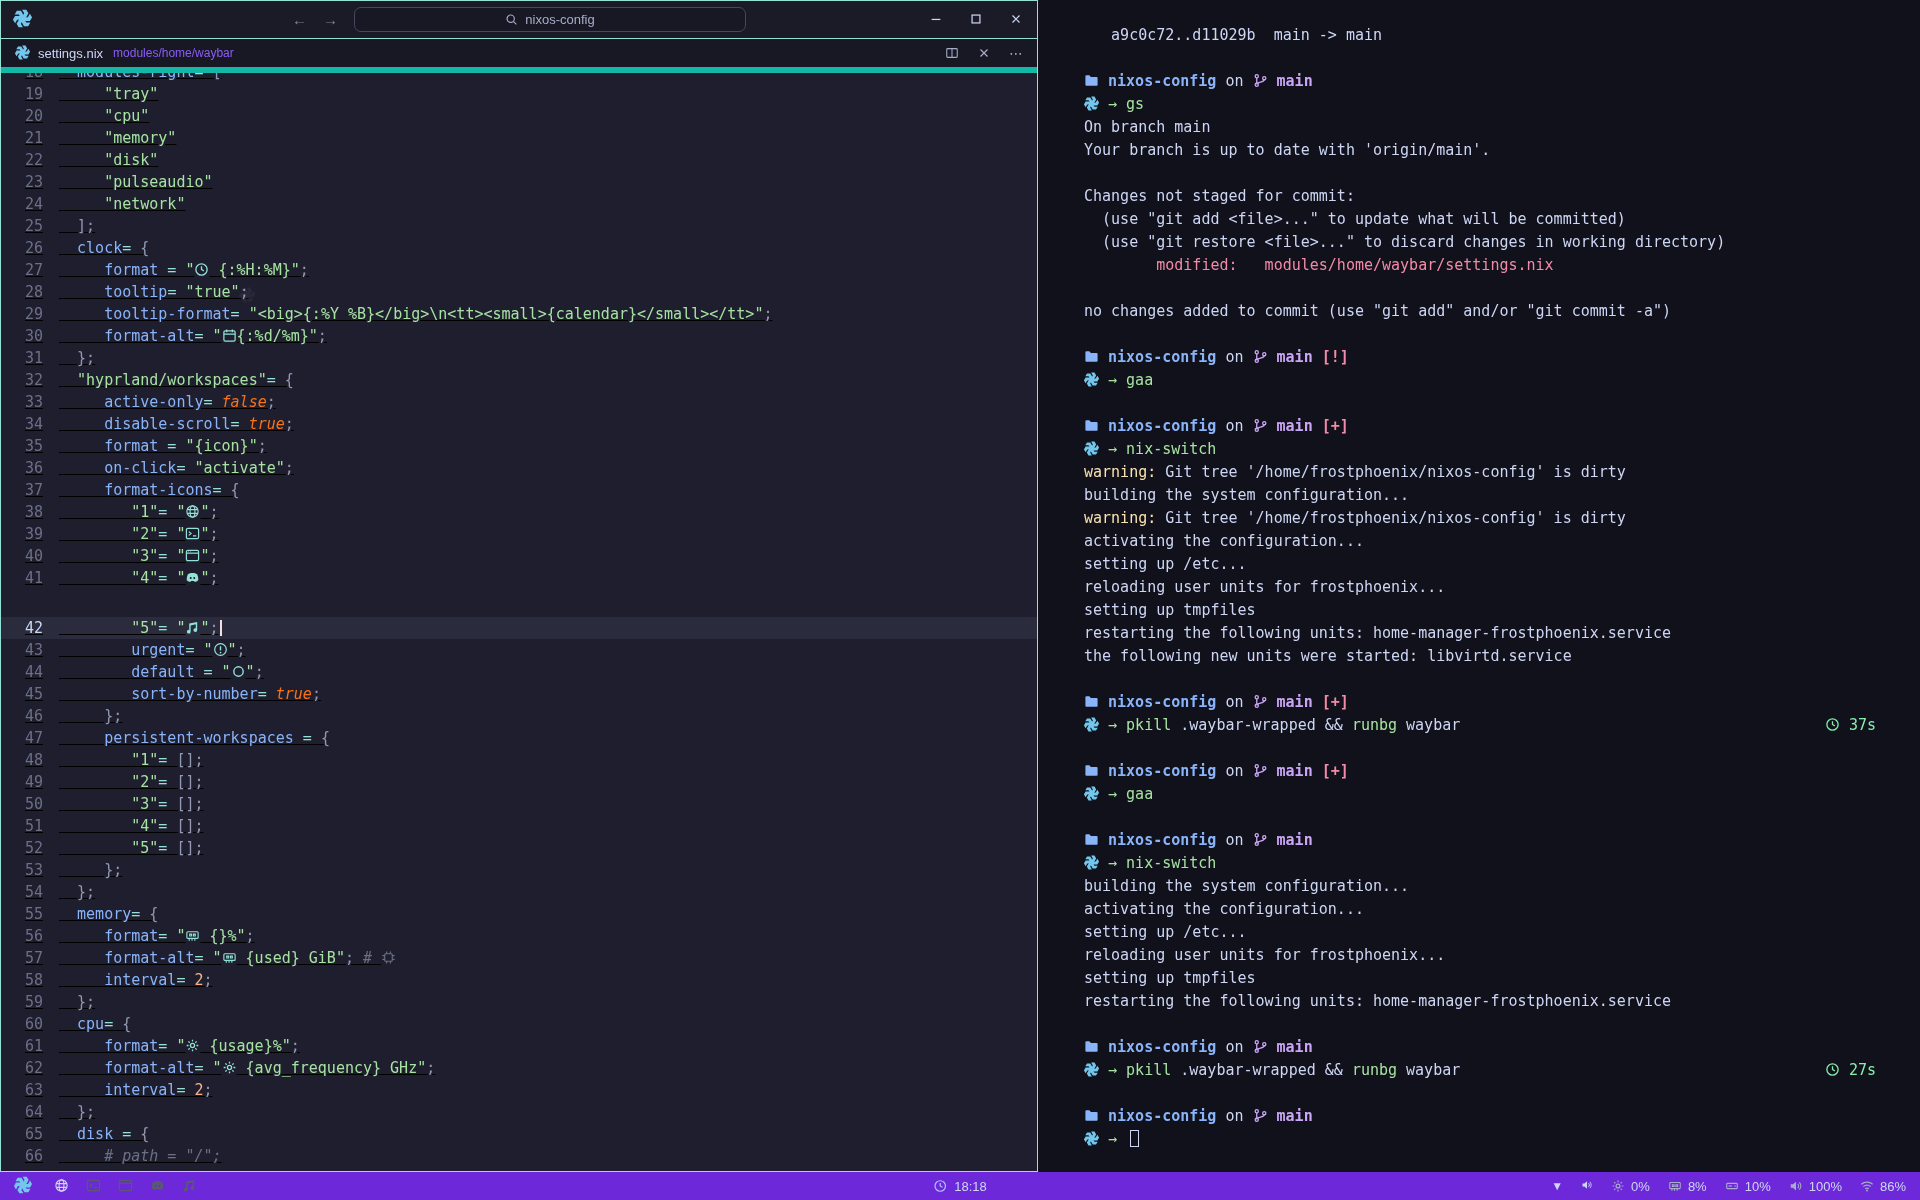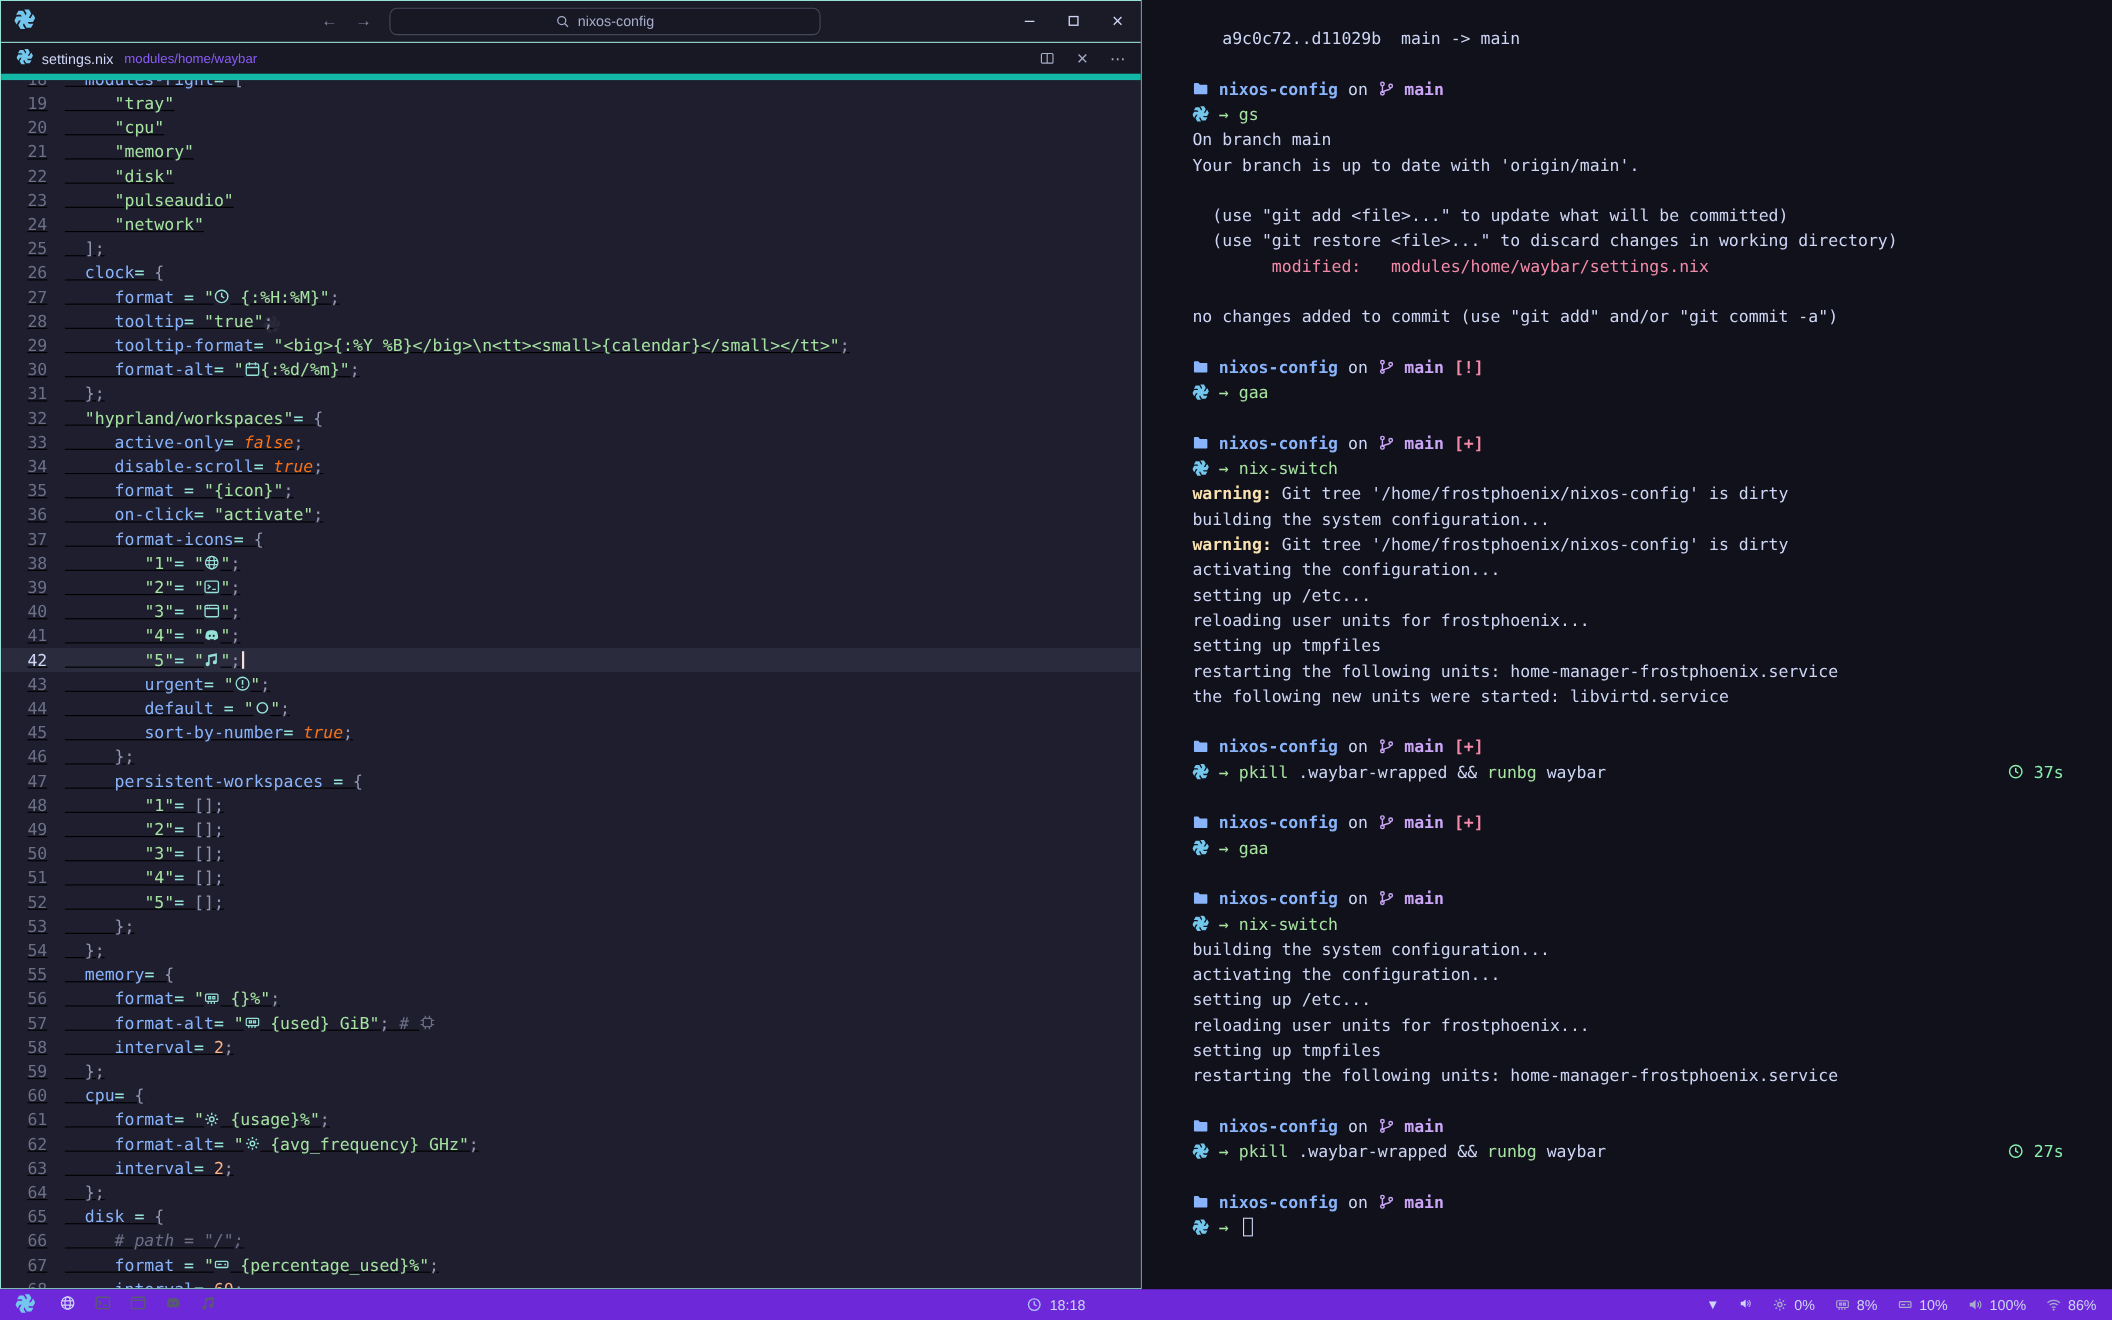--- a/index.html
+++ b/index.html
@@ -31,21 +31,21 @@
   .tab-actions { margin-left:auto; display:flex; gap:18px; align-items:center; }
   .ta { color:#a6adc8; font-size:14px; }
 
   .editor-body { flex:1; position:relative; overflow:hidden; background:#1e1e2e;text-decoration:underline; }
   .watermark { position:absolute; left:50%; top:45%; transform:translate(-50%,-50%);
     width:560px; height:560px; color:#cdd6f4; opacity:0.055; }
   .watermark svg { width:560px; height:560px; }
   .code { position:relative; margin-top:-12px;
     font-family:"DejaVu Sans Mono","Liberation Mono",monospace; font-size:15px; }
   .line { display:flex; height:22px; line-height:22px; white-space:pre; }
-  .line.active { background:#2a2b3d; }
+  .line.active { background:#2a2b3d;margin-top:28px; }
   .gutter { flex:none; width:58px; padding-right:16px; text-align:right; color:#6c7086; }
   .line.active .gutter { color:#cdd6f4; }
   .ltext { flex:1; }
   .caret { display:inline-block; width:2px; height:16px; background:#f5e0dc;
     vertical-align:-3px; margin-left:1px; }
 
   
   .seg-txt  { color:#cdd6f4; }
   .seg-prop { color:#89b4fa; }
   .seg-op   { color:#94e2d5; }
@@ -63,21 +63,21 @@
   .tline { height:23px; line-height:23px; white-space:pre; position:relative; padding-right:88px; }
   .tright { position:absolute; right:44px; top:0; }
   .seg-out   { color:#cdd6f4; }
   .seg-repo  { color:#89b4fa; font-weight:700; }
   .seg-branch{ color:#cba6f7; font-weight:700; }
   .seg-flag  { color:#f38ba8; font-weight:700; }
   .seg-shell { color:#74c7ec; }
   .seg-arrow { color:#a6e3a1; }
   .seg-cmd   { color:#a6e3a1; }
   .seg-arg   { color:#cdd6f4; }
-  .seg-warn  { color:#f9e2af; font-weight:700; }
+  .seg-warn  { color:#f9e2af; font-weight:400; }
   .seg-mod   { color:#f38ba8; }
   .seg-timer { color:#86efac; }
   .bcur { display:inline-block; width:9px; height:17px; border:1px solid #cdd6f4;
     vertical-align:-3px; margin-left:4px; }
 
   
   .waybar { height:28px; flex:none; background:#6d28d9; display:flex; align-items:center;
     position:relative; color:#cdd6f4; font-size:13px; }
   .bar-left { display:flex; align-items:center; gap:22px; padding-left:14px; }
   .launcher { color:#74c7ec; font-size:18px; }
@@ -323,20 +323,21 @@
                   <path d="M-2.6 -13 L5 0.2 L1.5 6.3 L-6.2 -6.8 L-13.2 -6.8 L-9.6 -13 Z" transform="rotate(60)"></path>
                   <path d="M-2.6 -13 L5 0.2 L1.5 6.3 L-6.2 -6.8 L-13.2 -6.8 L-9.6 -13 Z" transform="rotate(120)"></path>
                   <path d="M-2.6 -13 L5 0.2 L1.5 6.3 L-6.2 -6.8 L-13.2 -6.8 L-9.6 -13 Z" transform="rotate(180)"></path>
                   <path d="M-2.6 -13 L5 0.2 L1.5 6.3 L-6.2 -6.8 L-13.2 -6.8 L-9.6 -13 Z" transform="rotate(240)"></path>
                   <path d="M-2.6 -13 L5 0.2 L1.5 6.3 L-6.2 -6.8 L-13.2 -6.8 L-9.6 -13 Z" transform="rotate(300)"></path>
                 </g>
               </svg></span><span class="seg-out"> </span><span class="seg-arrow">→</span><span class="seg-out"> </span><span class="seg-cmd">gs</span></div>
           <div class="tline"><span class="seg-out">On branch main</span></div>
           <div class="tline"><span class="seg-out">Your branch is up to date with 'origin/main'.</span></div>
           <div class="tline"></div>
+          <div class="tline"><span class="seg-out">Changes not staged for commit:</span></div>
           <div class="tline"><span class="seg-out">  (use "git add &lt;file&gt;..." to update what will be committed)</span></div>
           <div class="tline"><span class="seg-out">  (use "git restore &lt;file&gt;..." to discard changes in working directory)</span></div>
           <div class="tline"><span class="seg-mod">        modified:   modules/home/waybar/settings.nix</span></div>
           <div class="tline"></div>
           <div class="tline"><span class="seg-out">no changes added to commit (use "git add" and/or "git commit -a")</span></div>
           <div class="tline"></div>
           <div class="tline"><span class="seg-repo ic"><svg viewBox="0 0 16 16">
                 <path fill="currentColor" d="M1.5 3.5c0-.6.4-1 1-1h3.2l1.6 1.8h6.2c.6 0 1 .4 1 1v7.2c0 .6-.4 1-1 1h-11c-.6 0-1-.4-1-1z"></path>
               </svg></span><span class="seg-out"> </span><span class="seg-repo">nixos-config</span><span class="seg-out"> on </span><span class="seg-branch ic"><svg viewBox="0 0 16 16">
                 <g fill="none" stroke="currentColor" stroke-width="1.4">

